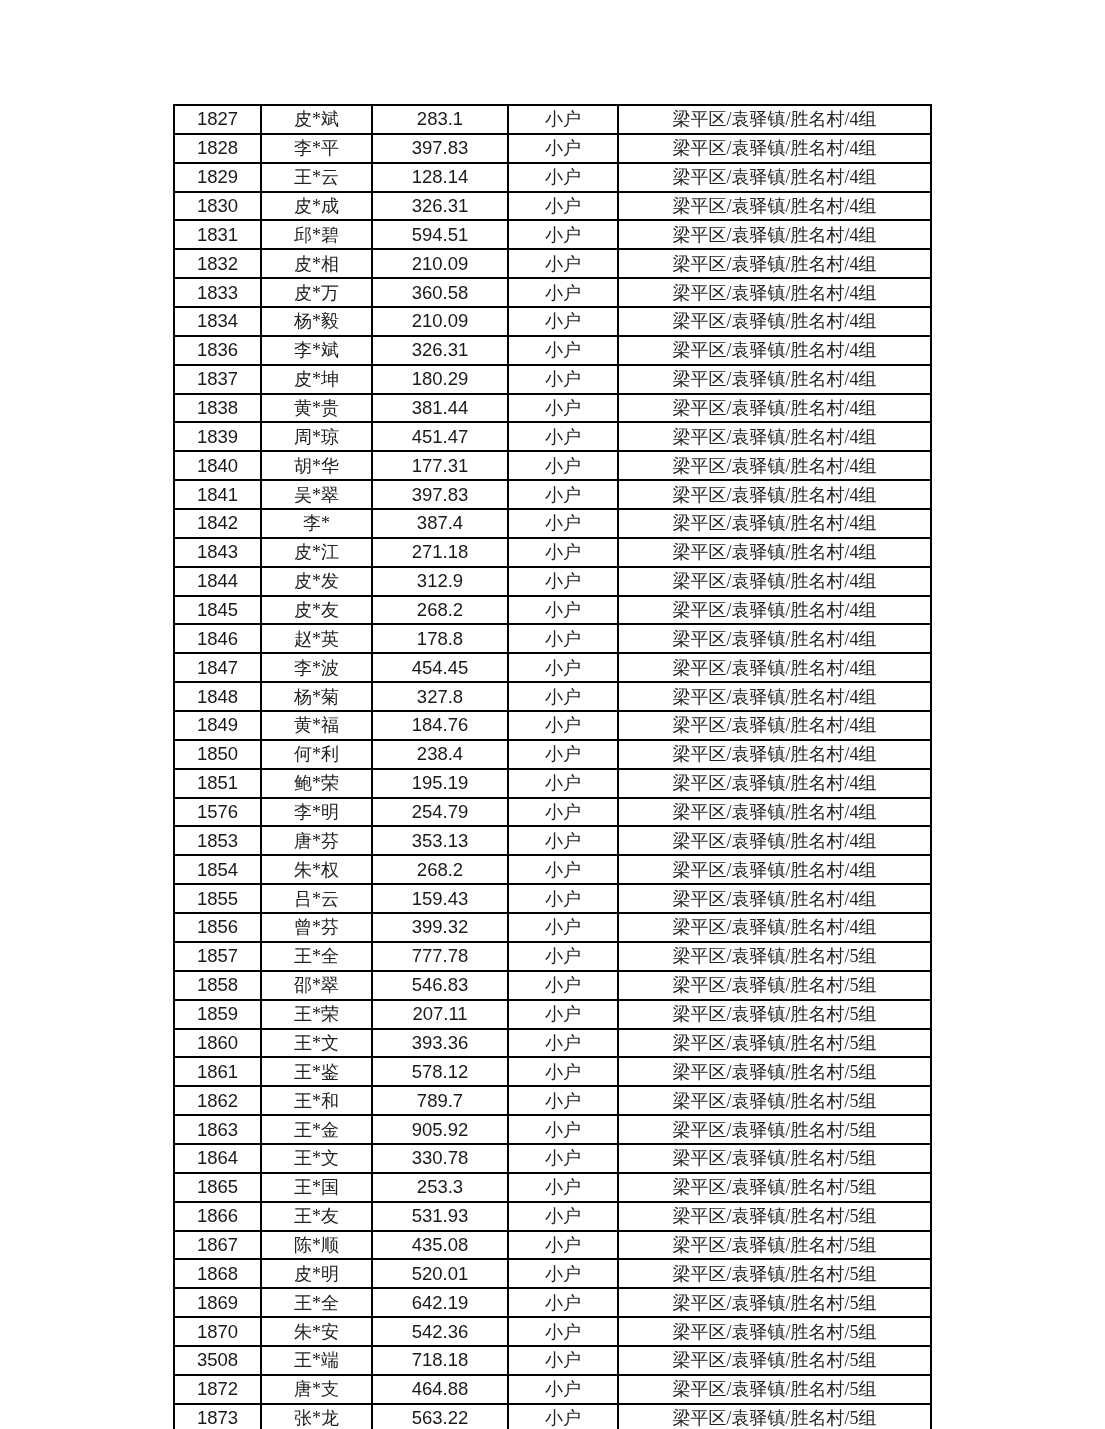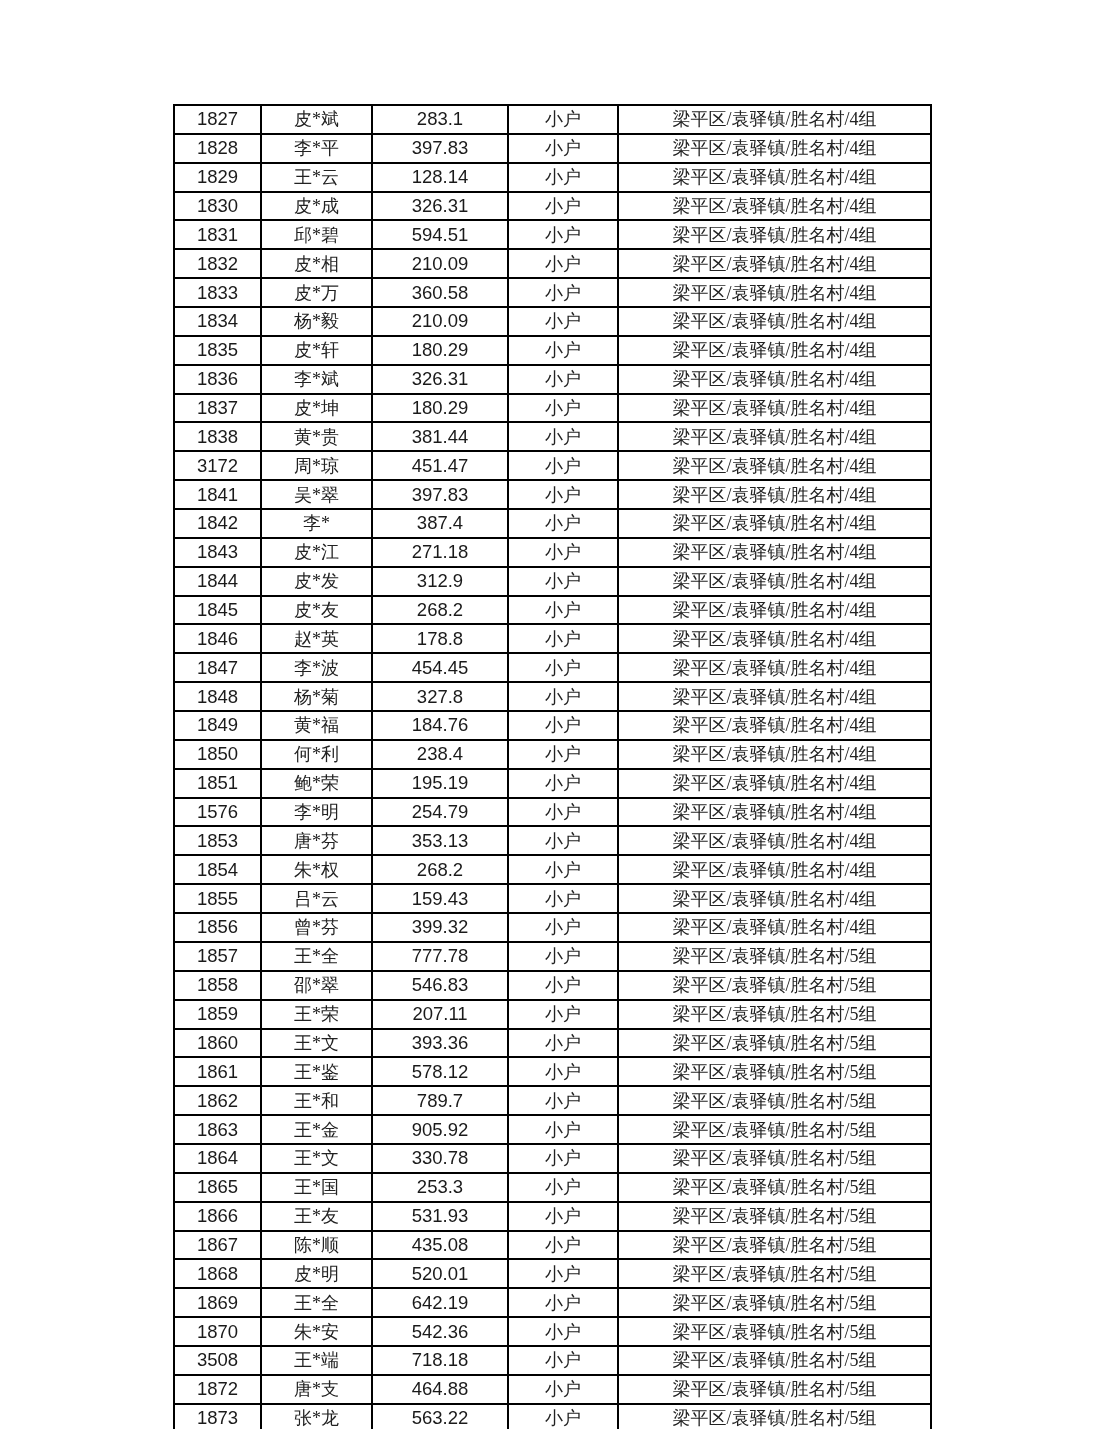--- a/index.html
+++ b/index.html
@@ -112,27 +112,20 @@
           <td class="cjk">梁平区/袁驿镇/胜名村/4组</td>
         </tr>
         <tr>
           <td class="num">1834</td>
           <td class="cjk">杨*毅</td>
           <td class="num">210.09</td>
           <td class="cjk">小户</td>
           <td class="cjk">梁平区/袁驿镇/胜名村/4组</td>
         </tr>
         <tr>
-          <td class="num">1835</td>
-          <td class="cjk">皮*轩</td>
-          <td class="num">180.29</td>
-          <td class="cjk">小户</td>
-          <td class="cjk">梁平区/袁驿镇/胜名村/4组</td>
-        </tr>
-        <tr>
           <td class="num">1836</td>
           <td class="cjk">李*斌</td>
           <td class="num">326.31</td>
           <td class="cjk">小户</td>
           <td class="cjk">梁平区/袁驿镇/胜名村/4组</td>
         </tr>
         <tr>
           <td class="num">1837</td>
           <td class="cjk">皮*坤</td>
           <td class="num">180.29</td>
@@ -140,23 +133,30 @@
           <td class="cjk">梁平区/袁驿镇/胜名村/4组</td>
         </tr>
         <tr>
           <td class="num">1838</td>
           <td class="cjk">黄*贵</td>
           <td class="num">381.44</td>
           <td class="cjk">小户</td>
           <td class="cjk">梁平区/袁驿镇/胜名村/4组</td>
         </tr>
         <tr>
-          <td class="num">3172</td>
+          <td class="num">1839</td>
           <td class="cjk">周*琼</td>
           <td class="num">451.47</td>
+          <td class="cjk">小户</td>
+          <td class="cjk">梁平区/袁驿镇/胜名村/4组</td>
+        </tr>
+        <tr>
+          <td class="num">1840</td>
+          <td class="cjk">胡*华</td>
+          <td class="num">177.31</td>
           <td class="cjk">小户</td>
           <td class="cjk">梁平区/袁驿镇/胜名村/4组</td>
         </tr>
         <tr>
           <td class="num">1841</td>
           <td class="cjk">吴*翠</td>
           <td class="num">397.83</td>
           <td class="cjk">小户</td>
           <td class="cjk">梁平区/袁驿镇/胜名村/4组</td>
         </tr>

